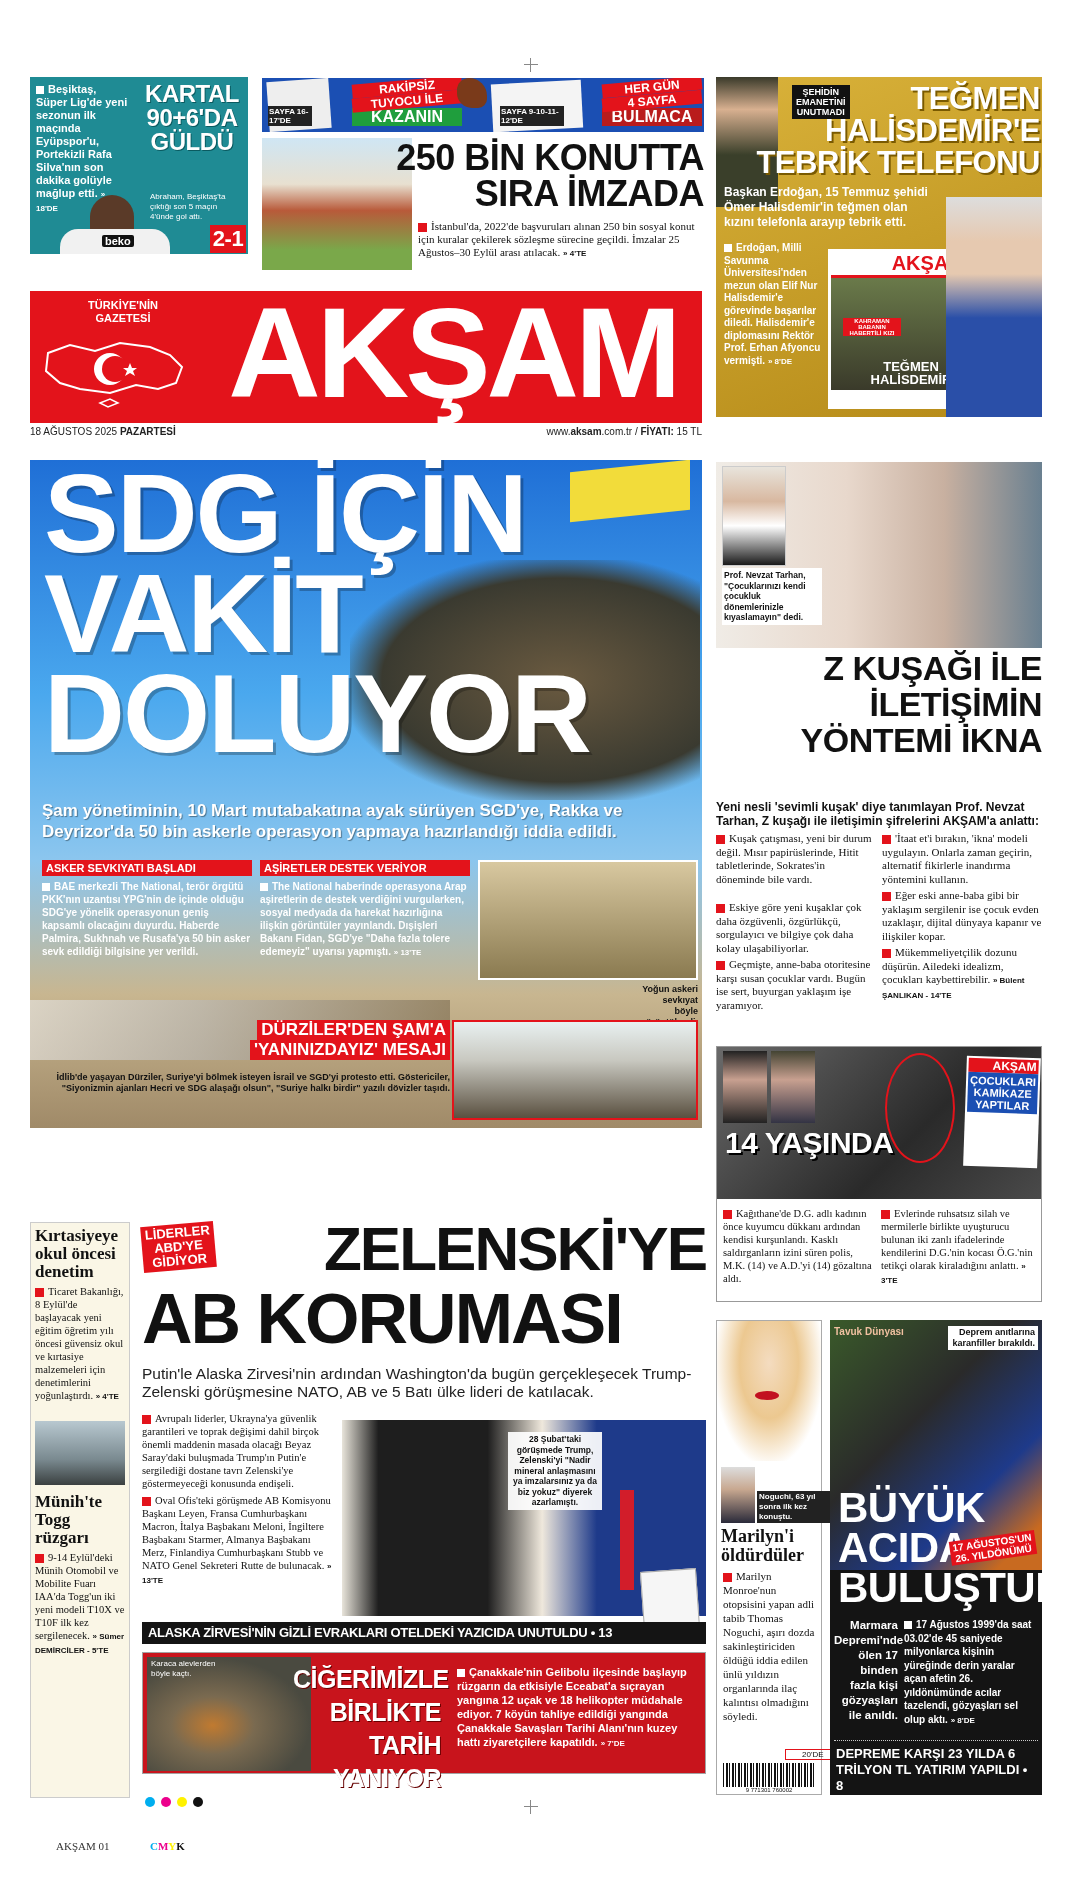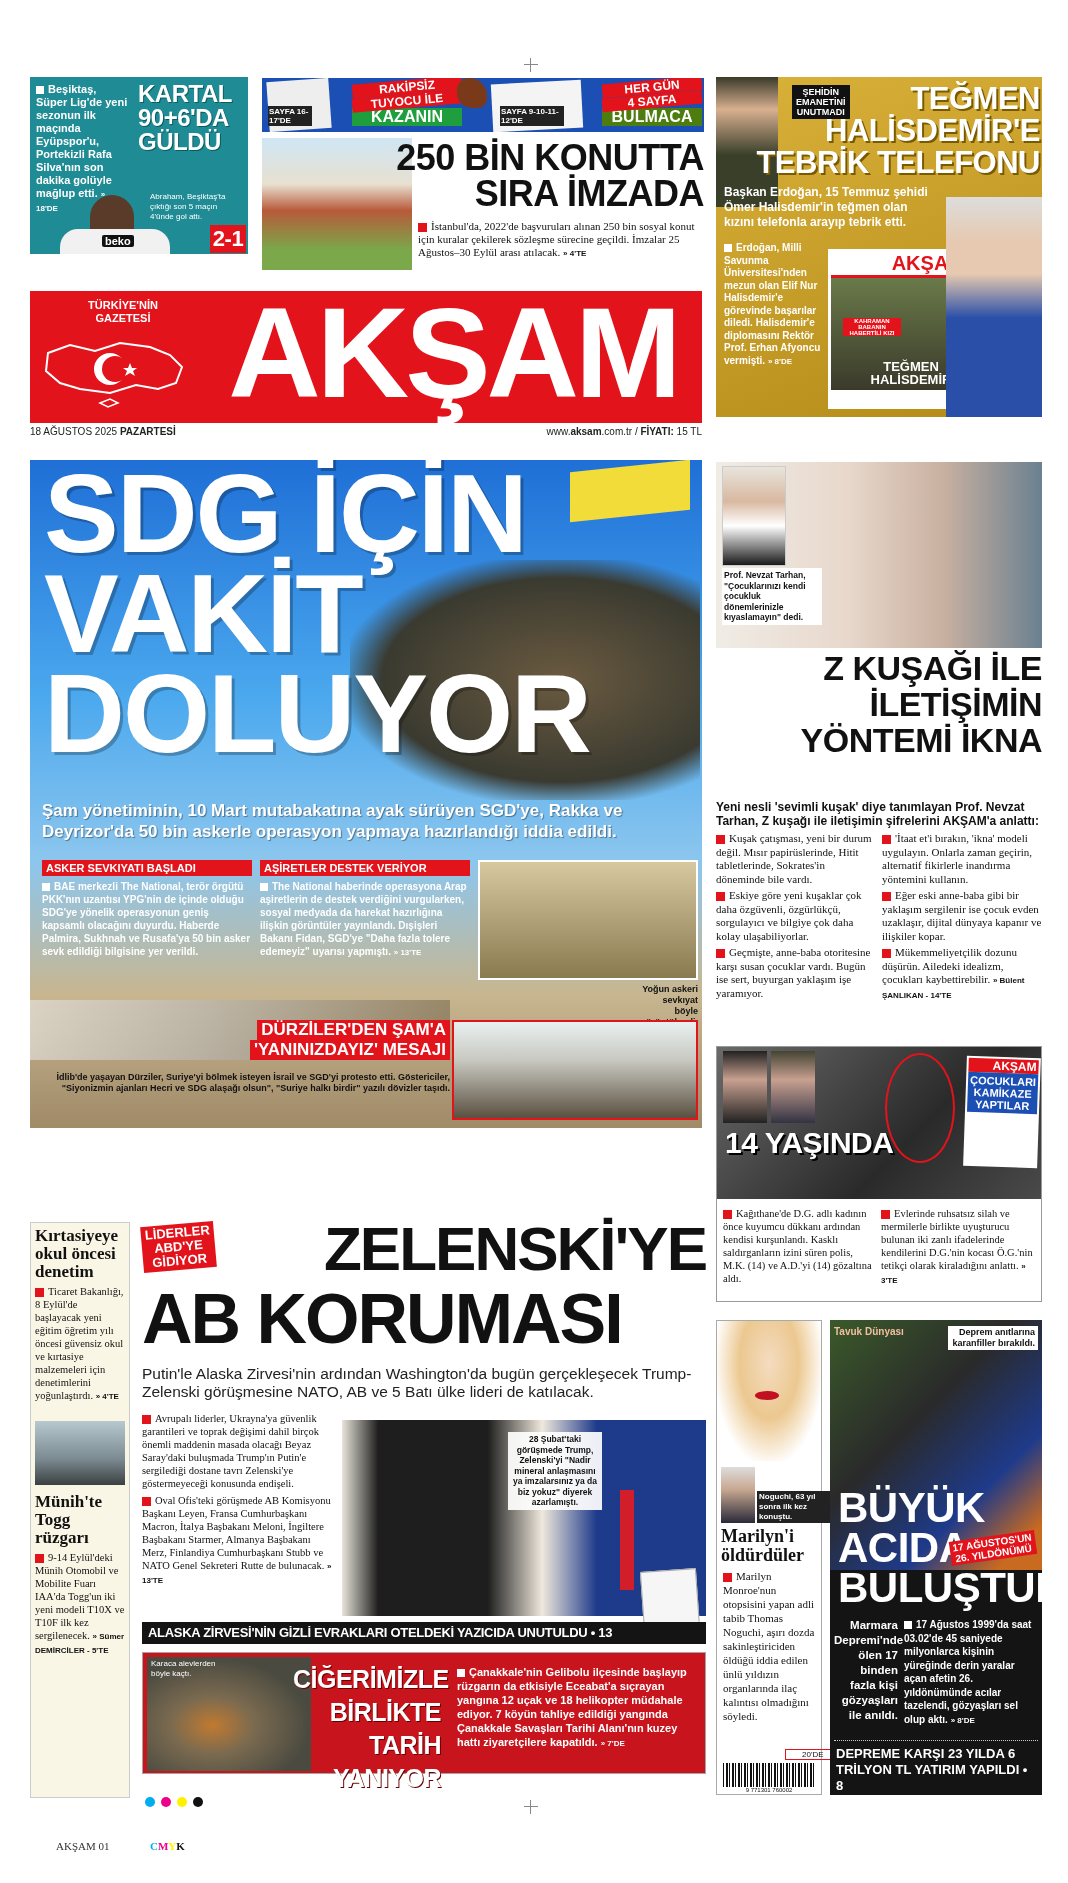--- a/index.html
+++ b/index.html
@@ -15,21 +15,21 @@
 .reg:before{content:"";position:absolute;left:6px;top:0;width:1px;height:14px;background:#888}
 .reg:after{content:"";position:absolute;top:6px;left:0;width:14px;height:1px;background:#888}
 </style>
 </head>
 <body>
 
 <div class="abs" style="left:30px;top:77px;width:218px;height:177px;background:#1f8b94;overflow:hidden">
   <div class="abs" style="left:6px;top:6px;width:92px;font-size:11px;font-weight:bold;color:#fff;line-height:13px">
     <span class="sqw"></span><span>Beşiktaş, Süper Lig'de yeni sezonun ilk maçında Eyüpspor'u, Portekizli Rafa Silva'nın son dakika golüyle mağlup etti.</span> <span class="ref">» 18'DE</span>
   </div>
-  <div class="abs cond" style="left:108px;top:5px;width:108px;color:#fff;font-size:24px;line-height:24px;text-shadow:1px 1px 0 #0a5a60">
+  <div class="abs cond" style="left:108px;top:5px;width:108px;color:#fff;font-size:24px;line-height:24px;text-align:center;text-shadow:1px 1px 0 #0a5a60">
     <div>KARTAL</div>
     <div>90+6'DA</div>
     <div>GÜLDÜ</div>
   </div>
   <div class="abs" style="left:120px;top:115px;width:80px;font-size:8px;color:#fff;line-height:10px">Abraham, Beşiktaş'ta çıktığı son 5 maçın 4'ünde gol attı.</div>
   <div class="abs" style="left:20px;top:118px;width:150px;height:60px">
     <div style="position:absolute;left:40px;top:0;width:44px;height:50px;border-radius:22px 22px 10px 10px;background:#5a3a28"></div>
     <div style="position:absolute;left:10px;top:34px;width:110px;height:30px;background:#f1f1f1;border-radius:18px 18px 0 0"></div>
     <div style="position:absolute;left:52px;top:40px;font-size:11px;font-weight:bold;color:#fff;background:#111;padding:0 3px;border-radius:2px">beko</div>
   </div>
@@ -43,21 +43,21 @@
     <div style="background:#e3131b;color:#fff;font-weight:bold;font-size:12px;transform:rotate(-5deg)">RAKİPSİZ</div>
     <div style="background:#e3131b;color:#fff;font-weight:bold;font-size:12px;transform:rotate(-5deg)">TUYOCU İLE</div>
     <div style="background:#1f9e3d;color:#fff;font-weight:bold;font-size:16px">KAZANIN</div>
   </div>
   <div class="abs" style="left:195px;top:0;width:30px;height:30px;background:#7a3a1a;border-radius:40% 60% 30% 50%"></div>
   <div class="abs" style="left:230px;top:4px;width:90px;height:48px;background:#f4f4f4;transform:rotate(-3deg)"></div>
   <div class="abs" style="left:238px;top:28px;width:64px;font-size:8px;font-weight:bold;color:#fff;background:#222;padding:1px;line-height:9px">SAYFA 9-10-11-12'DE</div>
   <div class="abs" style="left:340px;top:2px;width:100px;text-align:center">
     <div style="background:#e3131b;color:#fff;font-weight:bold;font-size:12px;transform:rotate(-5deg)">HER GÜN</div>
     <div style="background:#e3131b;color:#fff;font-weight:bold;font-size:12px;transform:rotate(-5deg)">4 SAYFA</div>
-    <div style="background:#4d7c0f;color:#fff;font-weight:bold;font-size:16px">BULMACA</div>
+    <div style="background:#b91c1c;color:#fff;font-weight:bold;font-size:16px">BULMACA</div>
   </div>
 </div>
 
 <div class="abs photo" style="left:262px;top:138px;width:150px;height:132px;background:linear-gradient(180deg,#cfe6f4 0%,#e8e0d0 35%,#b85a3a 55%,#7aa84a 85%)"></div>
 <div class="abs cond" style="left:338px;top:140px;width:366px;font-size:36px;line-height:36px;color:#111;text-align:right">
   <div>250 BİN KONUTTA</div>
   <div>SIRA İMZADA</div>
 </div>
 <div class="abs serif" style="left:418px;top:220px;width:286px;font-size:11px;line-height:13px">
   <span class="sq"></span><span>İstanbul'da, 2022'de başvuruları alınan 250 bin sosyal konut için kuralar çekilerek sözleşme sürecine geçildi. İmzalar 25 Ağustos–30 Eylül arası atılacak.</span> <span class="ref">» 4'TE</span>
@@ -144,21 +144,21 @@
   <div>Prof. Nevzat Tarhan,</div>
     <div>"Çocuklarınızı kendi çocukluk dönemlerinizle kıyaslamayın" dedi.</div>
 </div>
 <div class="abs cond" style="left:716px;top:650px;width:326px;text-align:right;font-size:34px;line-height:36px;color:#111">
   <div>Z KUŞAĞI İLE</div>
   <div>İLETİŞİMİN</div>
   <div>YÖNTEMİ İKNA</div>
 </div>
 <div class="abs" style="left:716px;top:800px;width:326px;font-size:12px;font-weight:bold;line-height:14px">Yeni nesli 'sevimli kuşak' diye tanımlayan Prof. Nevzat Tarhan, Z kuşağı ile iletişimin şifrelerini AKŞAM'a anlattı:</div>
 <div class="abs serif" style="left:716px;top:832px;width:158px;font-size:11px;line-height:13.5px">
-  <p style="margin-bottom:3px"><span class="sq"></span><span>Kuşak çatışması, yeni bir durum değil. Mısır papirüslerinde, Hitit tabletlerinde, Sokrates'in döneminde bile vardı.</span></p>
+  <p style="margin-bottom:15px"><span class="sq"></span><span>Kuşak çatışması, yeni bir durum değil. Mısır papirüslerinde, Hitit tabletlerinde, Sokrates'in döneminde bile vardı.</span></p>
   <p style="margin-bottom:3px"><span class="sq"></span><span>Eskiye göre yeni kuşaklar çok daha özgüvenli, özgürlükçü, sorgulayıcı ve bilgiye çok daha kolay ulaşabiliyorlar.</span></p>
   <p><span class="sq"></span><span>Geçmişte, anne-baba otoritesine karşı susan çocuklar vardı. Bugün ise sert, buyurgan yaklaşım işe yaramıyor.</span></p>
 </div>
 <div class="abs serif" style="left:882px;top:832px;width:160px;font-size:11px;line-height:13.5px">
   <p style="margin-bottom:3px"><span class="sq"></span><span>'İtaat et'i bırakın, 'ikna' modeli uygulayın. Onlarla zaman geçirin, alternatif fikirlerle inandırma yöntemini kullanın.</span></p>
   <p style="margin-bottom:3px"><span class="sq"></span><span>Eğer eski anne-baba gibi bir yaklaşım sergilenir ise çocuk evden uzaklaşır, dijital dünyaya kapanır ve ilişkiler kopar.</span></p>
   <p><span class="sq"></span><span>Mükemmeliyetçilik dozunu düşürün. Ailedeki idealizm, çocukları kaybettirebilir.</span> <span class="ref">» Bülent ŞANLIKAN - 14'TE</span></p>
 </div>
 
 <div class="abs" style="left:716px;top:1046px;width:326px;height:256px;border:1px solid #999">

